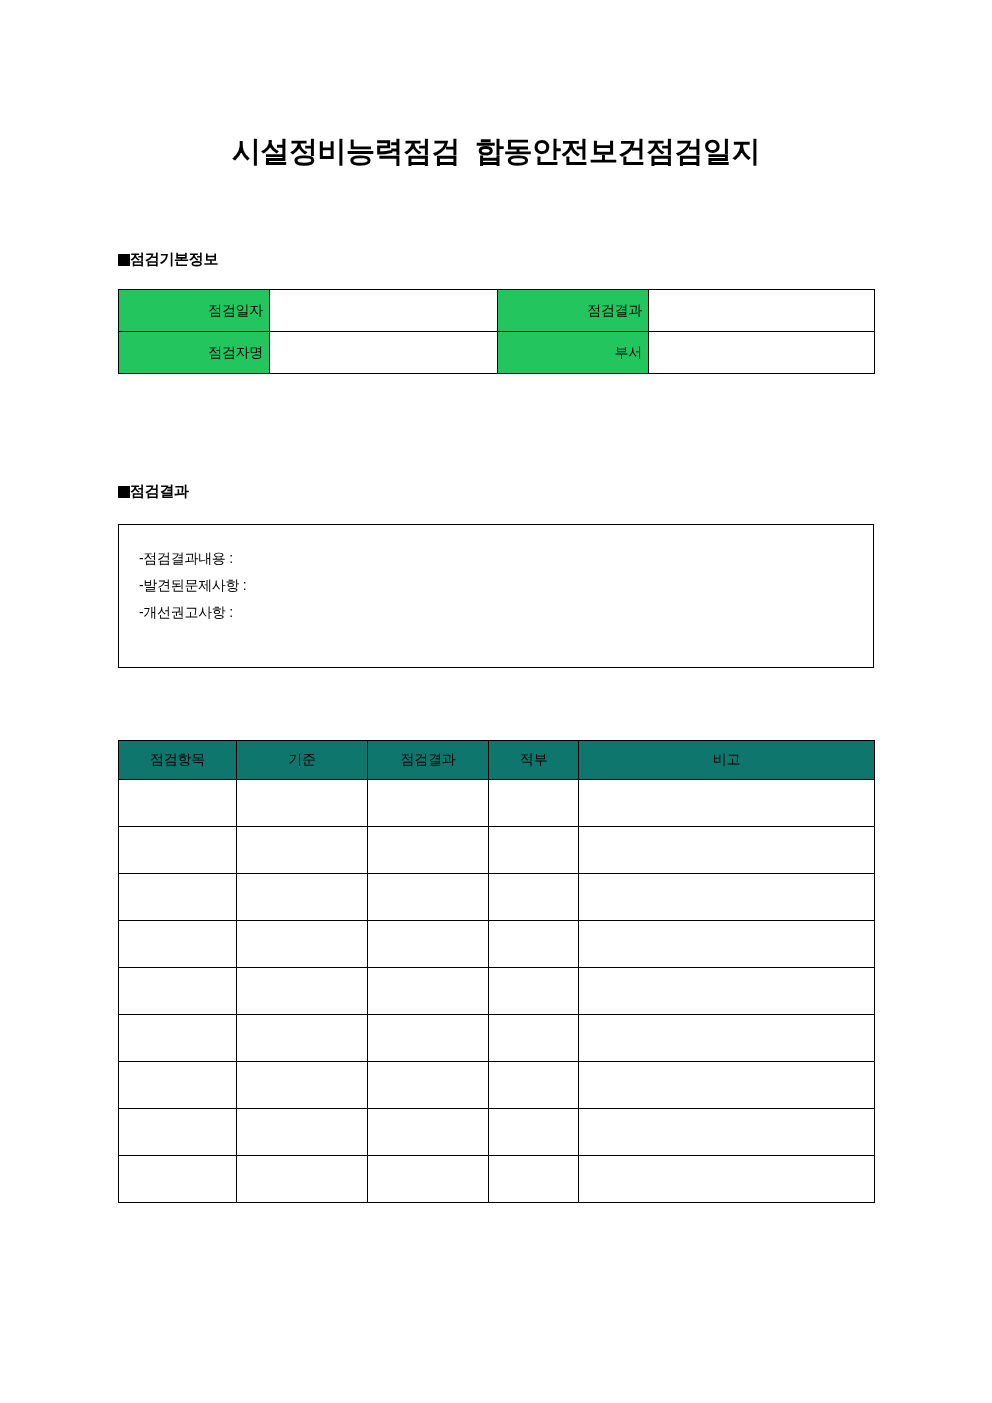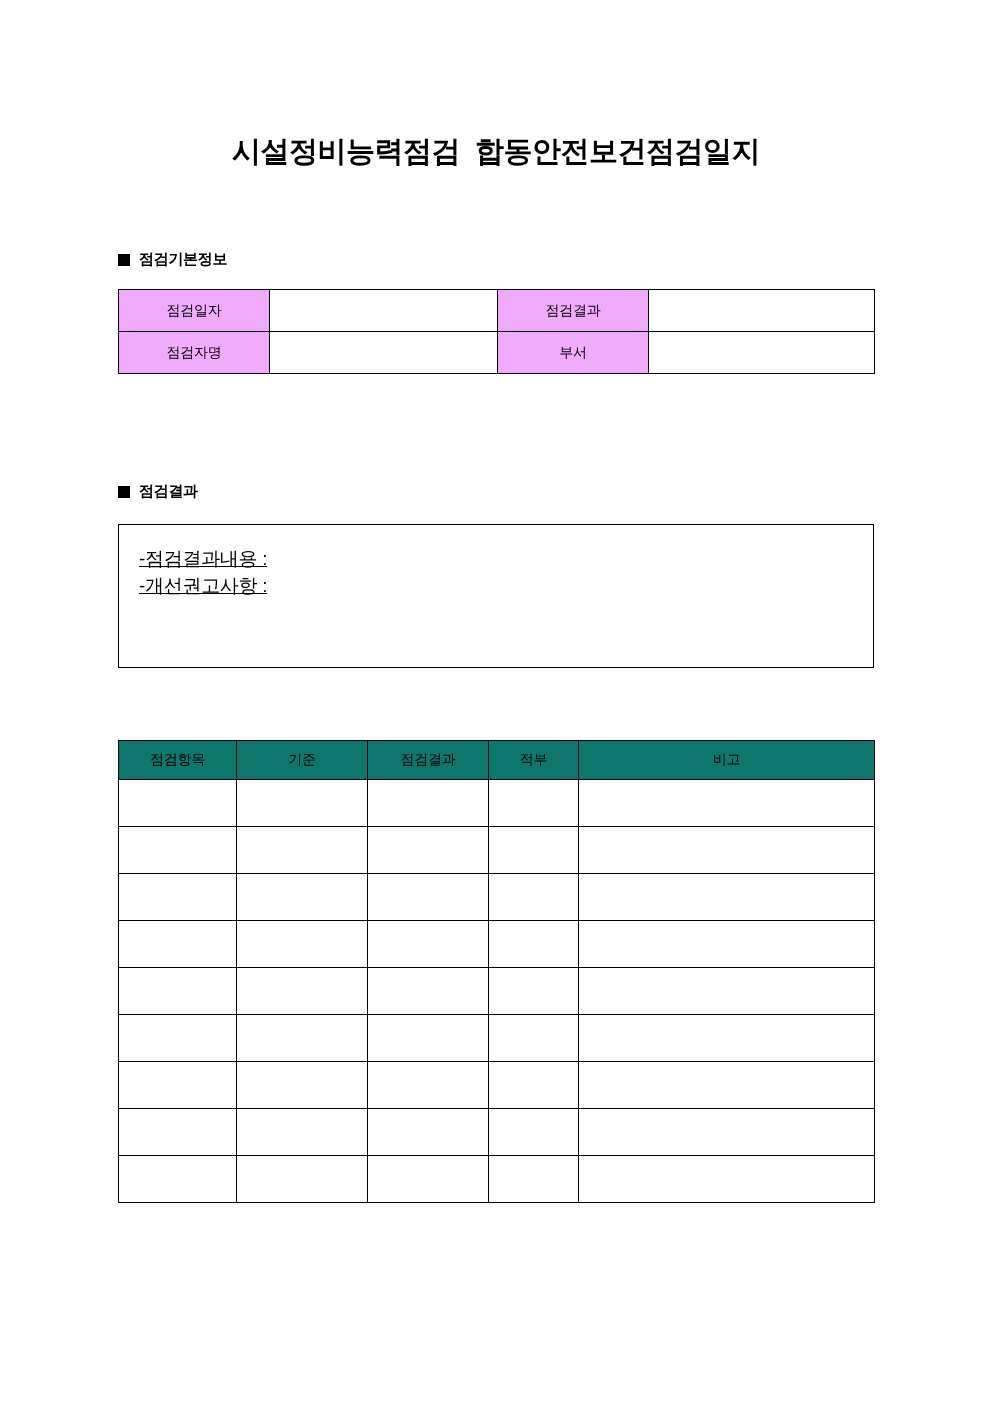--- a/index.html
+++ b/index.html
@@ -37,21 +37,20 @@
   }
 
   
   .section-heading {
     position: absolute;
     left: 118px;
     font-size: 15px;
     font-weight: bold;
     display: flex;
     align-items: center;
-    gap: 9px;
     letter-spacing: -0.3px;
   }
   .section-heading .bullet {
     display: inline-block;
     width: 12px;
     height: 12px;
     background: #000000;
     flex: none;
   }
   #heading-basic { top: 250px; }
@@ -68,22 +67,22 @@
   table.form-table td,
   table.form-table th {
     border: 1px solid #000000;
     font-size: 14px;
     font-weight: normal;
     letter-spacing: -0.3px;
     padding: 0 6px;
     vertical-align: middle;
   }
   .label-cell {
-    background: #f0abfc;
-    text-align: center;
+    background: #22c55e;
+    text-align: right;
     margin-left: 8px;
   }
   .value-cell {
     background: #ffffff;
   }
 
   
   #table-basic-info { top: 289px; }
   #table-basic-info tr { height: 42px; }
 
@@ -93,25 +92,24 @@
     left: 118px;
     top: 524px;
     width: 756px;
     height: 144px;
     border: 1px solid #000000;
     background: #ffffff;
     box-sizing: border-box;
     padding: 20px 0 0 20px;
   }
   #result-box .result-line {
-    font-size: 19px;
+    font-size: 14px;
     line-height: 27px;
     letter-spacing: -0.3px;
     white-space: pre;
-    text-decoration: underline;
   }
 
   
   #table-checklist { top: 740px; }
   #table-checklist th {
     background: #0f766e;
     text-align: center;
     height: 38px;
   }
   #table-checklist tbody tr { height: 47px; }
@@ -152,20 +150,21 @@
     </tbody>
   </table>
 
   <div class="section-heading" id="heading-result">
     <span class="bullet"></span>
     <span>점검결과</span>
   </div>
 
   <div id="result-box">
     <div class="result-line">-점검결과내용 :</div>
+    <div class="result-line">-발견된문제사항 :</div>
     <div class="result-line">-개선권고사항 :</div>
   </div>
 
   <table class="form-table" id="table-checklist">
     <colgroup>
       <col style="width:118px">
       <col style="width:131px">
       <col style="width:121px">
       <col style="width:90px">
       <col style="width:296px">

